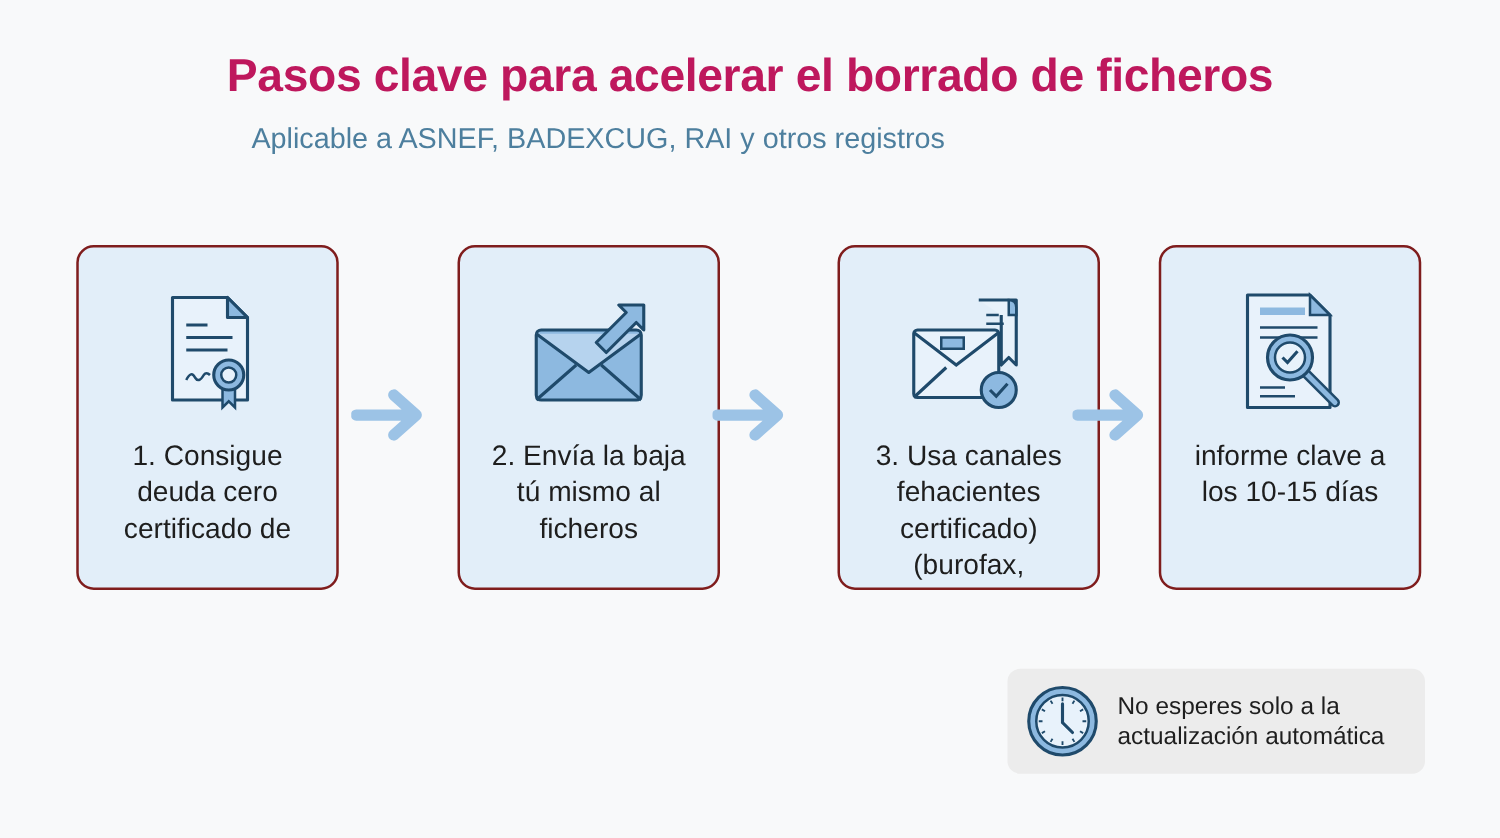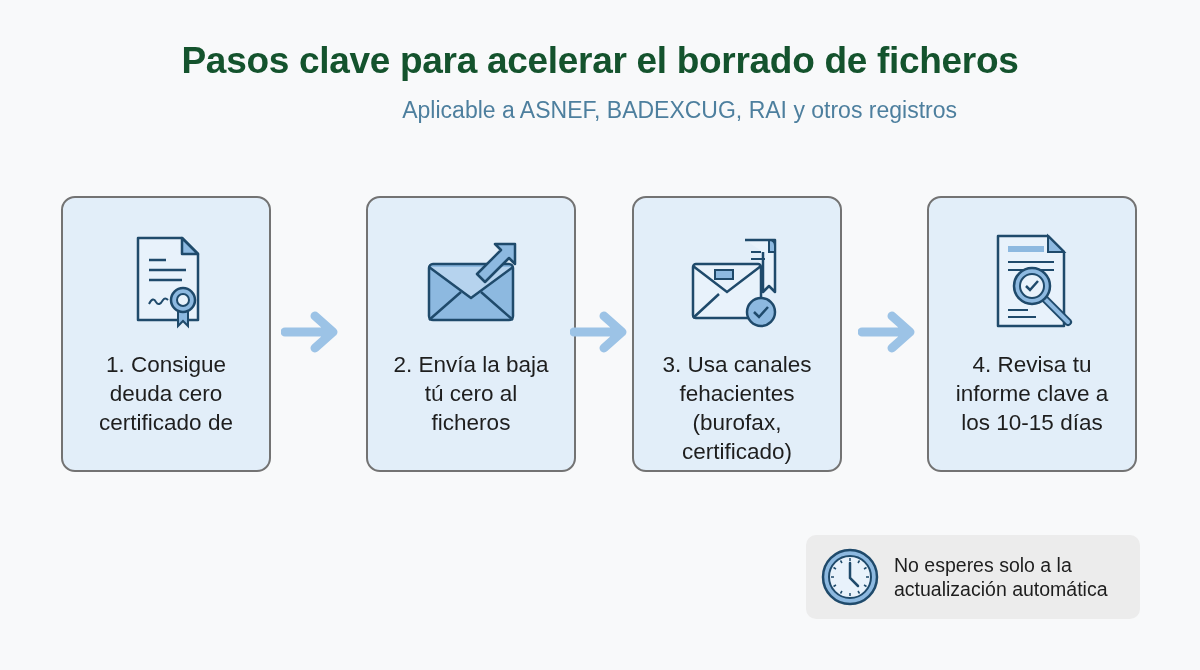--- a/index.html
+++ b/index.html
@@ -4,29 +4,29 @@
 <style>
   html, body { margin:0; padding:0; }
   body {
     width:1200px; height:670px; overflow:hidden;
     background:#f8f9fa;
     font-family:"Liberation Sans", sans-serif;
     position:relative;
   }
   .title {
     position:absolute; left:0; top:40px; width:1200px; text-align:center;
-    font-size:37px; font-weight:bold; color:#14532d; letter-spacing:-0.3px;
+    font-size:37px; font-weight:bold; color:#be185d; letter-spacing:-0.3px;
   }
   .subtitle {
-    position:absolute; left:0; top:97px; width:957px; text-align:right;
+    position:absolute; left:0; top:97px; width:957px; text-align:center;
     font-size:23px; color:#4d7f9e;
   }
   .card {
     position:absolute; top:196px; width:210px; height:276px;
-    background:#e2eef9; border:2px solid #737373; border-radius:14px;
+    background:#e2eef9; border:2px solid #7f1d1d; border-radius:14px;
     box-sizing:border-box;
   }
   .card .icon { position:absolute; left:50%; top:32px; transform:translateX(-50%); width:100px; height:100px; }
   .card .label {
     position:absolute; left:8px; right:8px; top:152px; text-align:center;
     font-size:22.5px; line-height:29px; color:#1e1e1e;
   }
   .arrow { position:absolute; top:310px; width:60px; height:44px; }
   .note {
     position:absolute; left:806px; top:535px; width:334px; height:84px;
@@ -68,46 +68,46 @@
 
 <div class="card" style="left:366px;">
   <svg class="icon" viewBox="0 0 100 100">
     <rect x="8" y="34" width="84" height="56" rx="4" fill="#8db9e0" stroke="#1f4a6b" stroke-width="2.5"></rect>
     <path d="M8 37 L50 68 L92 37" fill="#b6d3ee" stroke="#1f4a6b" stroke-width="2.5" stroke-linejoin="round"></path>
     <path d="M8 90 L40 62 M92 90 L60 62" stroke="#1f4a6b" stroke-width="2.5" fill="none"></path>
     <path d="M56 44 L80 20 L74 14 H94 V34 L88 28 L64 52 Z" fill="#8db9e0" stroke="#1f4a6b" stroke-width="2.5" stroke-linejoin="round"></path>
   </svg>
   <div class="label">
     <div>2. Envía la baja</div>
-    <div>tú cero al</div>
+    <div>tú mismo al</div>
     <div>ficheros</div>
   </div>
 </div>
 
 <svg class="arrow" style="left:570px;" viewBox="0 0 60 44">
   <path d="M4 22 H50 M34 6 L52 22 L34 38" fill="none" stroke="#9cc3e6" stroke-width="9" stroke-linecap="round" stroke-linejoin="round"></path>
 </svg>
 
-<div class="card" style="left:632px;padding-left:47px;">
+<div class="card" style="left:670px;padding-left:47px;">
   <svg class="icon" viewBox="0 0 100 100">
     <path d="M58 10 H88 V62 L82 56 L76 62 V22" fill="#e8f2fb" stroke="#1f4a6b" stroke-width="2.5" stroke-linejoin="round"></path>
     <path d="M82 10 q6 0 6 6 v6 h-6 z" fill="#8db9e0" stroke="#1f4a6b" stroke-width="2"></path>
     <line x1="64" y1="22" x2="74" y2="22" stroke="#1f4a6b" stroke-width="2"></line>
     <line x1="64" y1="29" x2="78" y2="29" stroke="#1f4a6b" stroke-width="2"></line>
     <rect x="6" y="34" width="68" height="54" rx="3" fill="#e8f2fb" stroke="#1f4a6b" stroke-width="2.5"></rect>
     <path d="M6 36 L40 62 L74 36 M6 88 L32 64" fill="none" stroke="#1f4a6b" stroke-width="2.5"></path>
     <rect x="28" y="40" width="18" height="9" fill="#8db9e0" stroke="#1f4a6b" stroke-width="2"></rect>
     <circle cx="74" cy="82" r="14" fill="#8db9e0" stroke="#1f4a6b" stroke-width="2.5"></circle>
     <path d="M67 82 L72 87 L81 77" fill="none" stroke="#1f4a6b" stroke-width="2.5"></path>
   </svg>
   <div class="label">
     <div>3. Usa canales</div>
     <div>fehacientes</div>
+    <div>certificado)</div>
     <div>(burofax,</div>
-    <div>certificado)</div>
   </div>
 </div>
 
 <svg class="arrow" style="left:858px;" viewBox="0 0 60 44">
   <path d="M4 22 H50 M34 6 L52 22 L34 38" fill="none" stroke="#9cc3e6" stroke-width="9" stroke-linecap="round" stroke-linejoin="round"></path>
 </svg>
 
 <div class="card" style="left:927px;">
   <svg class="icon" viewBox="0 0 100 100">
     <path d="M16 6 H66 L82 22 V96 H16 Z" fill="#e8f2fb" stroke="#1f4a6b" stroke-width="2.5" stroke-linejoin="round"></path>
@@ -117,21 +117,20 @@
     <line x1="26" y1="40" x2="72" y2="40" stroke="#1f4a6b" stroke-width="2"></line>
     <line x1="26" y1="80" x2="46" y2="80" stroke="#1f4a6b" stroke-width="2"></line>
     <line x1="26" y1="87" x2="54" y2="87" stroke="#1f4a6b" stroke-width="2"></line>
     <line x1="62" y1="68" x2="86" y2="92" stroke="#1f4a6b" stroke-width="8" stroke-linecap="round"></line>
     <line x1="62" y1="68" x2="86" y2="92" stroke="#8db9e0" stroke-width="4" stroke-linecap="round"></line>
     <circle cx="50" cy="56" r="18" fill="#8db9e0" stroke="#1f4a6b" stroke-width="2.5"></circle>
     <circle cx="50" cy="56" r="12" fill="#e8f2fb" stroke="#1f4a6b" stroke-width="2"></circle>
     <path d="M44 56 L48 60 L56 51" fill="none" stroke="#1f4a6b" stroke-width="2.5"></path>
   </svg>
   <div class="label">
-    <div>4. Revisa tu</div>
     <div>informe clave a</div>
     <div>los 10-15 días</div>
   </div>
 </div>
 
 <div class="note">
   <svg class="clock" viewBox="0 0 60 60">
     <circle cx="30" cy="30" r="27" fill="#8db9e0" stroke="#1f4a6b" stroke-width="2.5"></circle>
     <circle cx="30" cy="30" r="21" fill="#e8f2fb" stroke="#1f4a6b" stroke-width="2"></circle>
     <g stroke="#1f4a6b" stroke-width="1.5">

